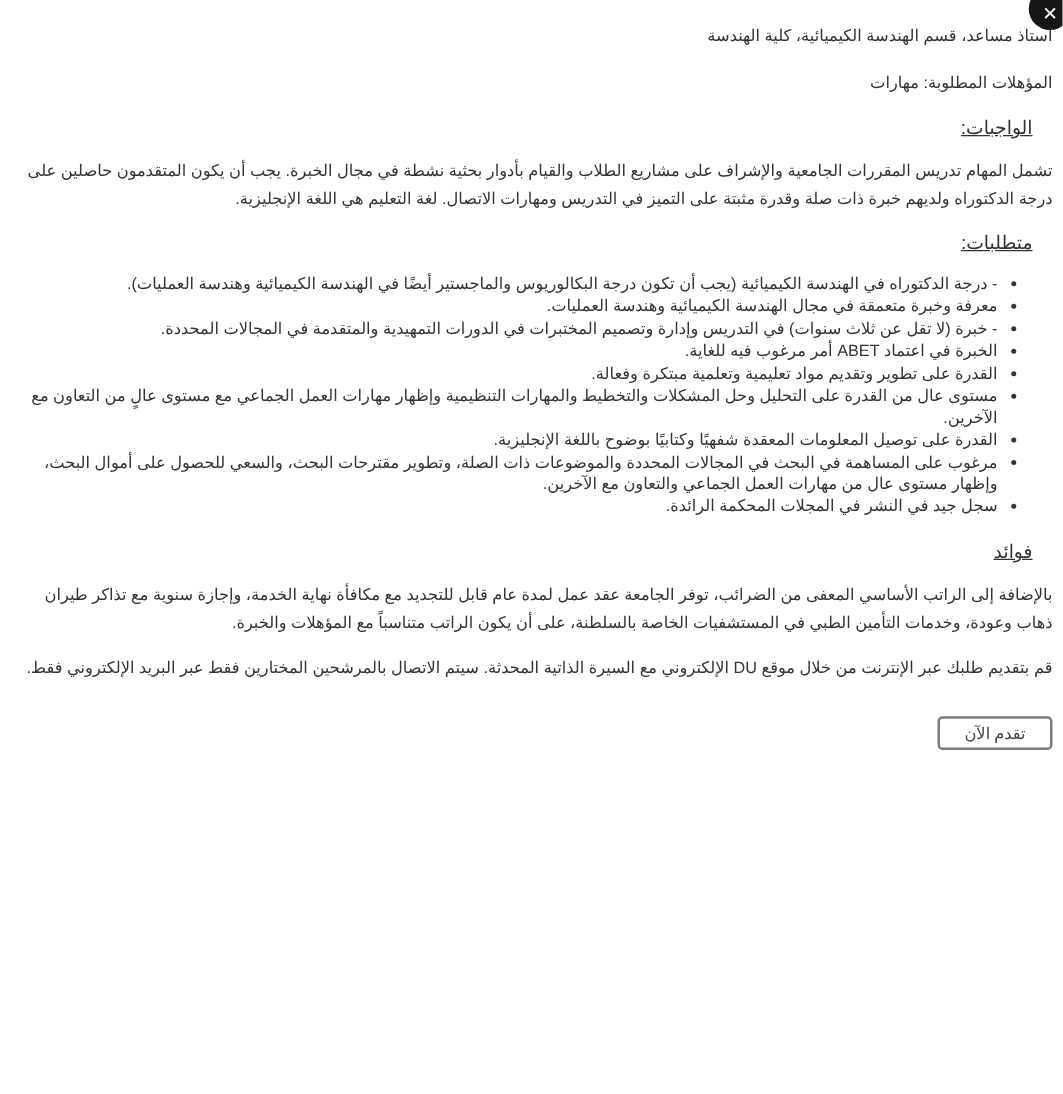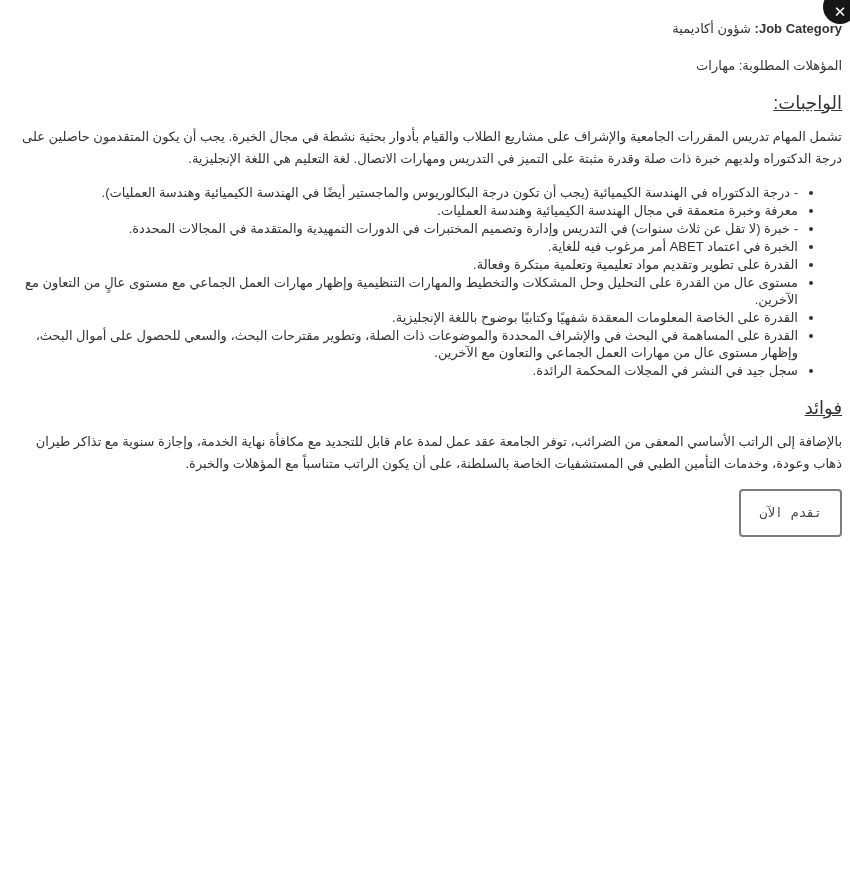--- a/index.html
+++ b/index.html
@@ -46,24 +46,24 @@
   .title-line {
     margin: 0 0 15px 0;
     line-height: 22px;
   }
   .meta p {
     margin: 0 0 15px 0;
     line-height: 22px;
   }
   .meta b { font-weight: bold; }
   .section-heading {
-    margin: 2px 0 12px 0;
+    margin: 2px 16px 12px 0;
     line-height: 22px;
     font-weight: normal;
-    font-size: 18px;
+    font-size: 15px;
     text-decoration: underline;
   }
   .para {
     margin: 0 0 14px 0;
     line-height: 22px;
   }
   ul.req-list {
     margin: 0 0 6px 0;
     padding: 0 44px 0 0;
     list-style: disc;
@@ -74,57 +74,59 @@
   }
   .benefits-heading { margin-top: 18px; }
   .apply-para { margin: 0 0 28px 0; line-height: 22px; }
   .apply-btn {
     display: block;
     margin: 0 0 0 auto; 
     background: #ffffff;
     border: 2px solid #7d7d7d;
     border-radius: 4px;
     min-width: 92px;
-    height: 48px;
+    height: 27px;
     padding: 4px 18px;
-    font-family: Liberation Mono, monospace;
+    font-family: Liberation Serif, serif;
     font-size: 13px;
     color: #444444;
     cursor: pointer;
   }
 </style>
 </head>
 <body>
 
 <div class="page">
 
   <div class="close-btn">
     <span class="x-glyph">✕</span>
   </div>
 
+  <p class="title-line">أستاذ مساعد، قسم الهندسة الكيميائية، كلية الهندسة</p>
 
   <div class="meta">
-    <p><b>Job Category:</b> <span>شؤون أكاديمية</span></p>
     <p>المؤهلات المطلوبة: مهارات</p>
   </div>
 
   <h3 class="section-heading">الواجبات:</h3>
   <p class="para">تشمل المهام تدريس المقررات الجامعية والإشراف على مشاريع الطلاب والقيام بأدوار بحثية نشطة في مجال الخبرة. يجب أن يكون المتقدمون حاصلين على درجة الدكتوراه ولديهم خبرة ذات صلة وقدرة مثبتة على التميز في التدريس ومهارات الاتصال. لغة التعليم هي اللغة الإنجليزية.</p>
 
+  <h3 class="section-heading">متطلبات:</h3>
   <ul class="req-list">
     <li>- درجة الدكتوراه في الهندسة الكيميائية (يجب أن تكون درجة البكالوريوس والماجستير أيضًا في الهندسة الكيميائية وهندسة العمليات).</li>
     <li>معرفة وخبرة متعمقة في مجال الهندسة الكيميائية وهندسة العمليات.</li>
     <li>- خبرة (لا تقل عن ثلاث سنوات) في التدريس وإدارة وتصميم المختبرات في الدورات التمهيدية والمتقدمة في المجالات المحددة.</li>
     <li>الخبرة في اعتماد ABET أمر مرغوب فيه للغاية.</li>
     <li>القدرة على تطوير وتقديم مواد تعليمية وتعلمية مبتكرة وفعالة.</li>
     <li>مستوى عال من القدرة على التحليل وحل المشكلات والتخطيط والمهارات التنظيمية وإظهار مهارات العمل الجماعي مع مستوى عالٍ من التعاون مع الآخرين.</li>
-    <li>القدرة على الخاصة المعلومات المعقدة شفهيًا وكتابيًا بوضوح باللغة الإنجليزية.</li>
-    <li>القدرة على المساهمة في البحث في والإشراف المحددة والموضوعات ذات الصلة، وتطوير مقترحات البحث، والسعي للحصول على أموال البحث، وإظهار مستوى عال من مهارات العمل الجماعي والتعاون مع الآخرين.</li>
+    <li>القدرة على توصيل المعلومات المعقدة شفهيًا وكتابيًا بوضوح باللغة الإنجليزية.</li>
+    <li>مرغوب على المساهمة في البحث في المجالات المحددة والموضوعات ذات الصلة، وتطوير مقترحات البحث، والسعي للحصول على أموال البحث، وإظهار مستوى عال من مهارات العمل الجماعي والتعاون مع الآخرين.</li>
     <li>سجل جيد في النشر في المجلات المحكمة الرائدة.</li>
   </ul>
 
   <h3 class="section-heading benefits-heading">فوائد</h3>
   <p class="para">بالإضافة إلى الراتب الأساسي المعفى من الضرائب، توفر الجامعة عقد عمل لمدة عام قابل للتجديد مع مكافأة نهاية الخدمة، وإجازة سنوية مع تذاكر طيران ذهاب وعودة، وخدمات التأمين الطبي في المستشفيات الخاصة بالسلطنة، على أن يكون الراتب متناسباً مع المؤهلات والخبرة.</p>
 
+  <p class="apply-para">قم بتقديم طلبك عبر الإنترنت من خلال موقع DU الإلكتروني مع السيرة الذاتية المحدثة. سيتم الاتصال بالمرشحين المختارين فقط عبر البريد الإلكتروني فقط.</p>
 
   <button class="apply-btn">تقدم الآن</button>
 
 </div>
 
 </body></html>

